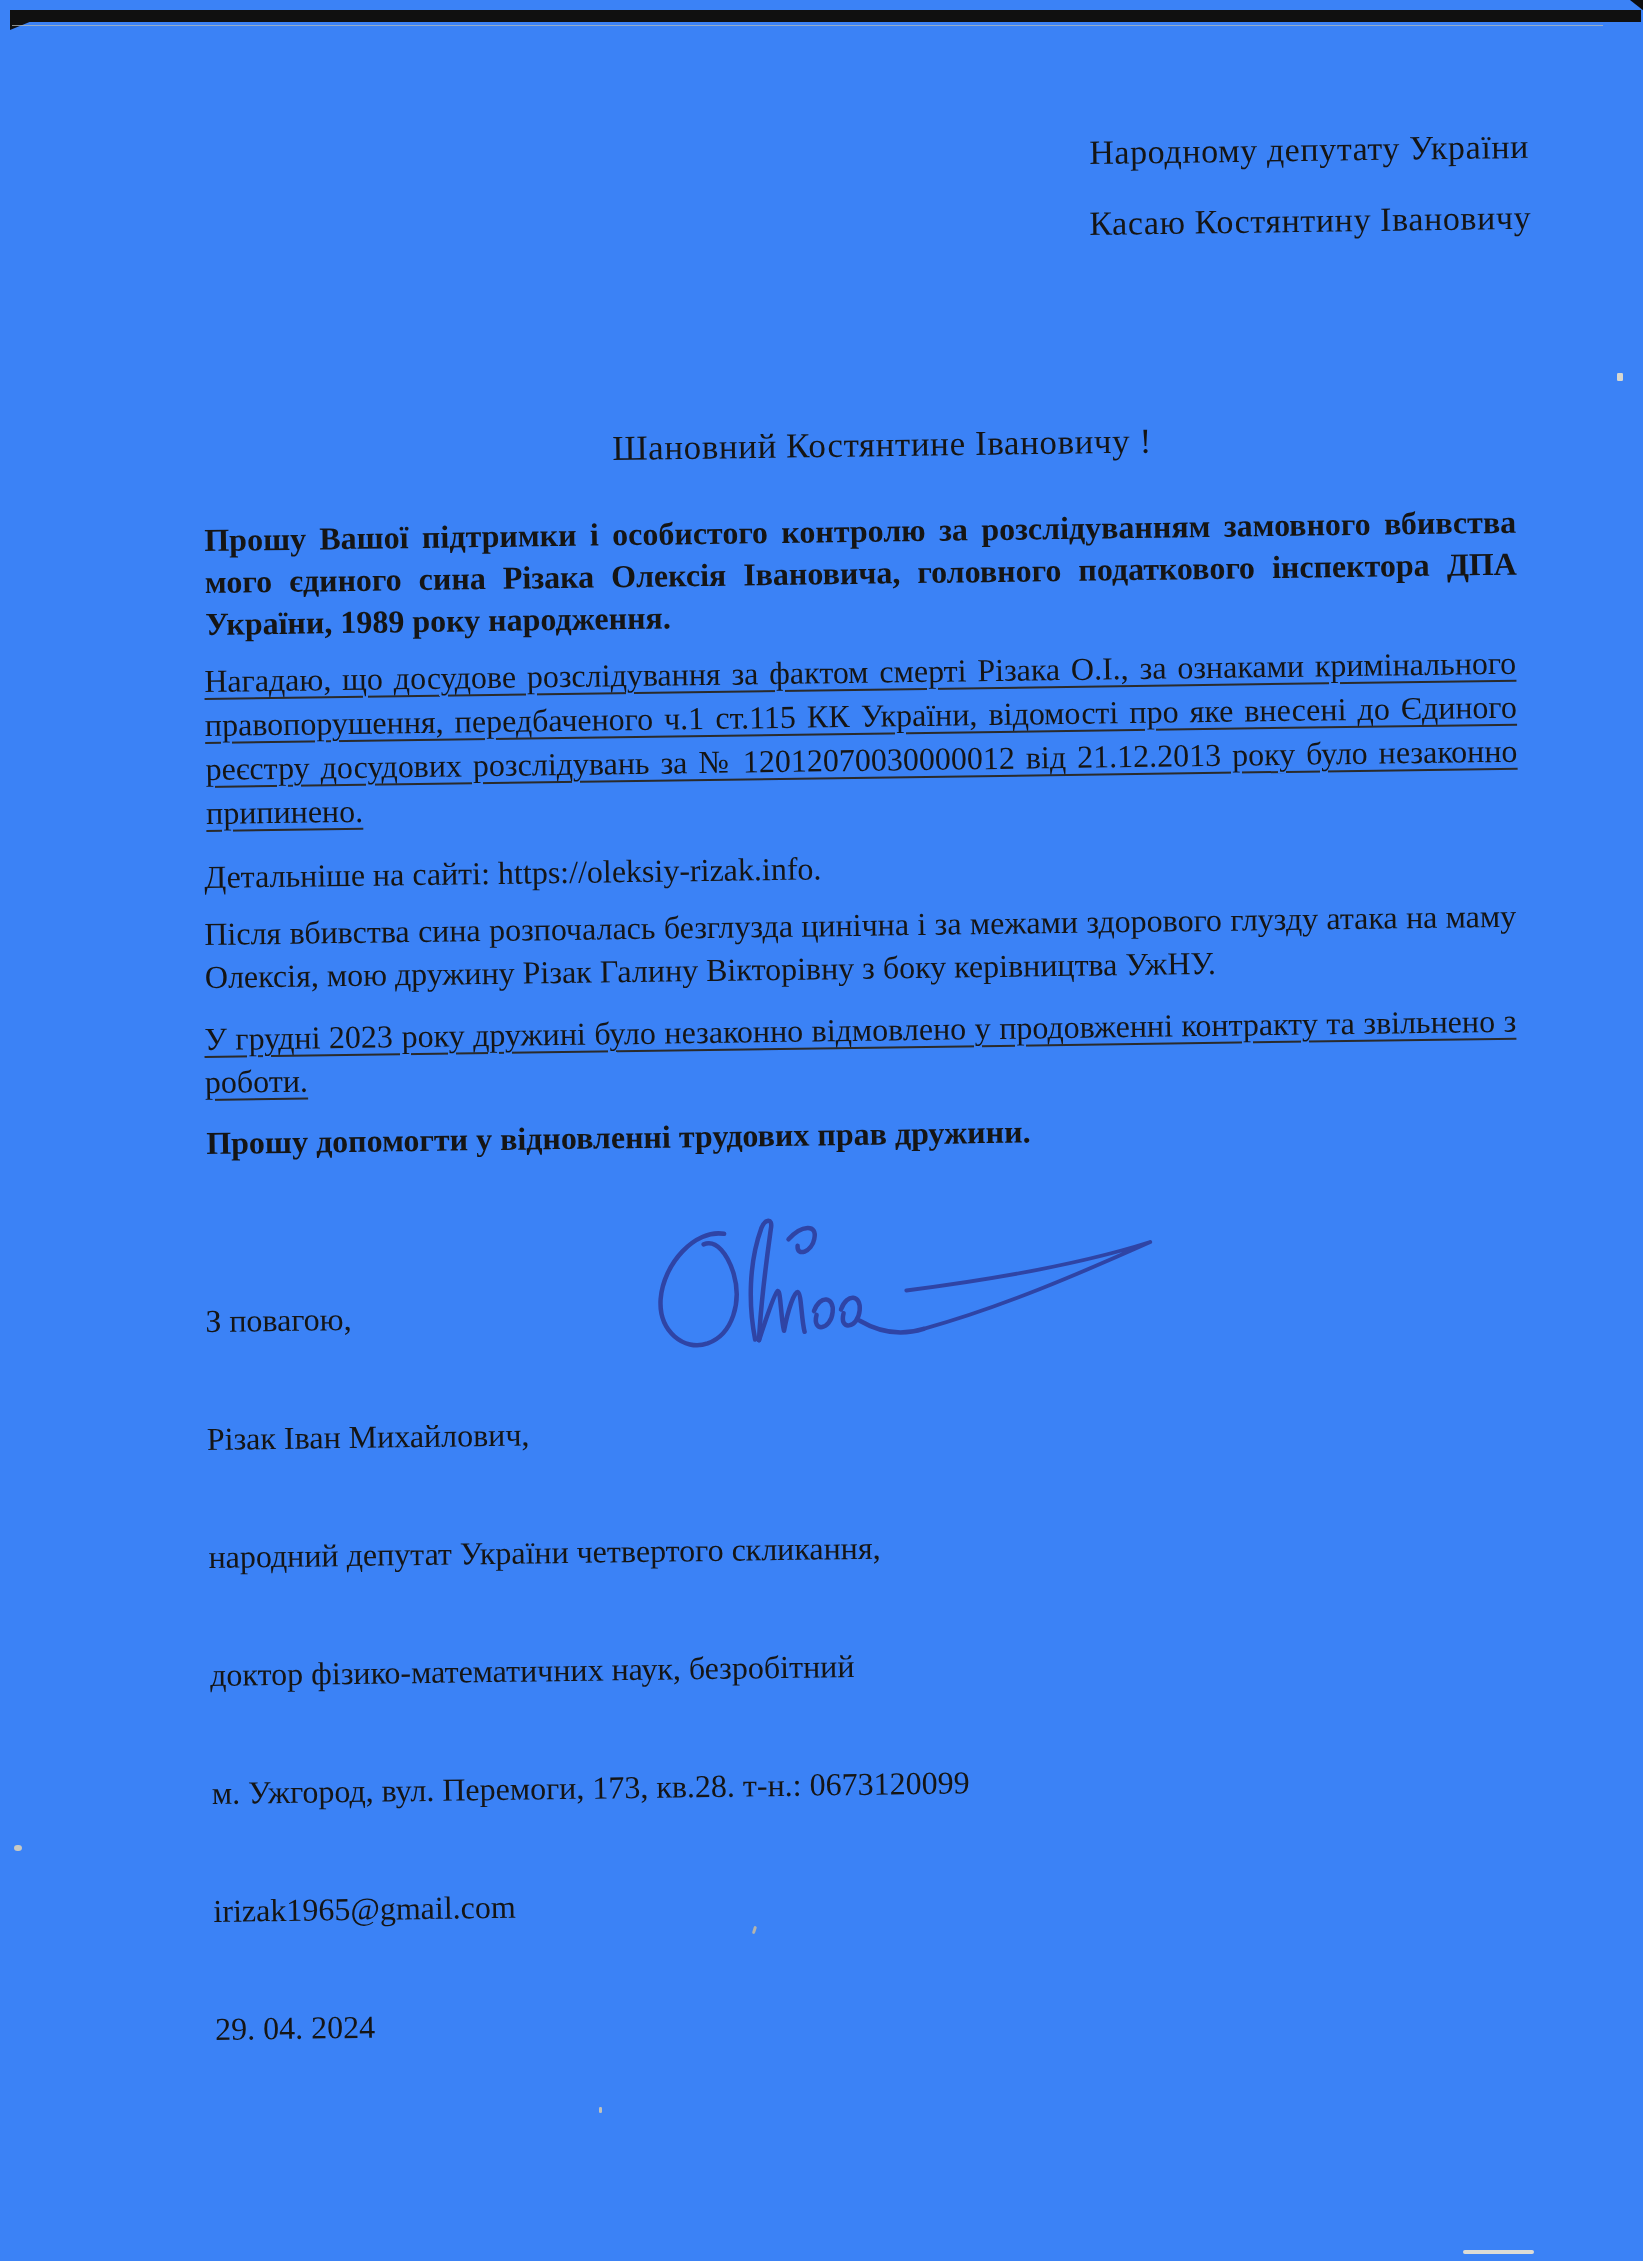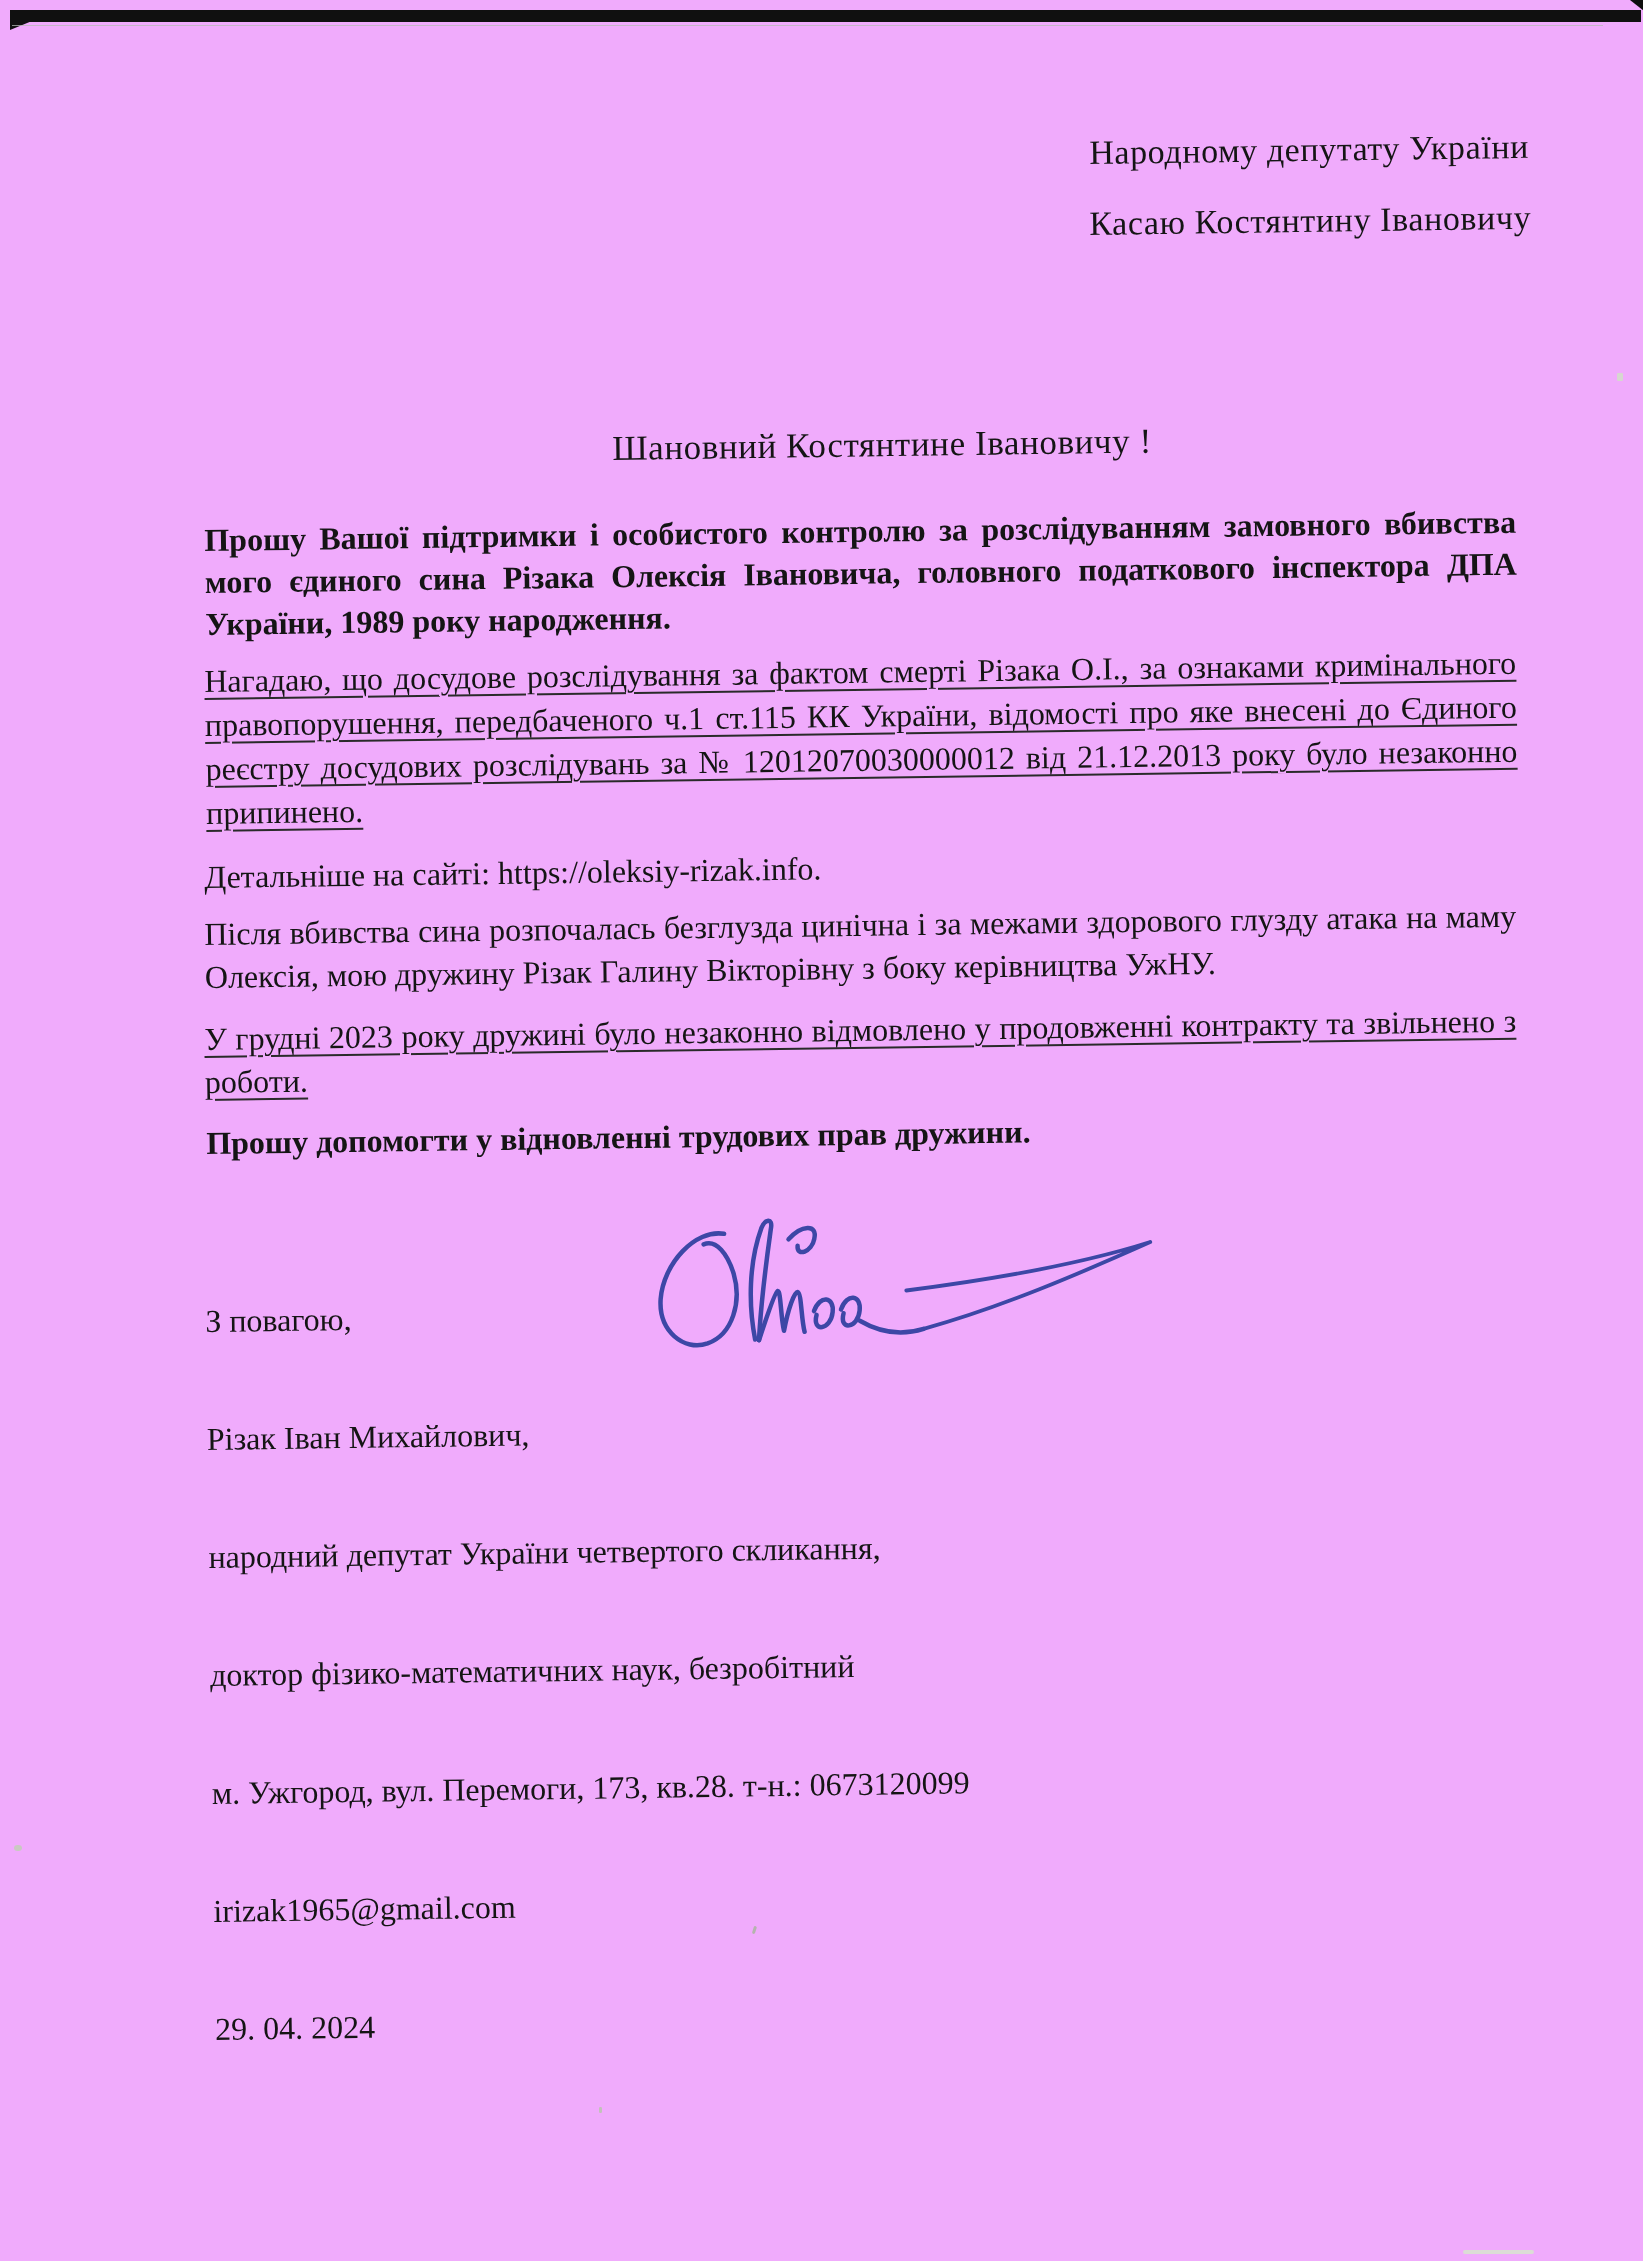--- a/index.html
+++ b/index.html
@@ -11,21 +11,21 @@
     width: 1644px;
     height: 2261px;
     position: relative;
     overflow: hidden;
     font-family: "Liberation Serif", serif;
     color: #151515;
   }
   .page {
     position: absolute;
     inset: 0;
-    background: #f0abfc;
+    background: #3b82f6;
     text-decoration: underline;
   }
   .blk {
     position: absolute;
     transform: rotate(-0.8deg);
     transform-origin: 0 0;
     white-space: pre-line;
   }
   .recipient-line {
     font-size: 34px;

